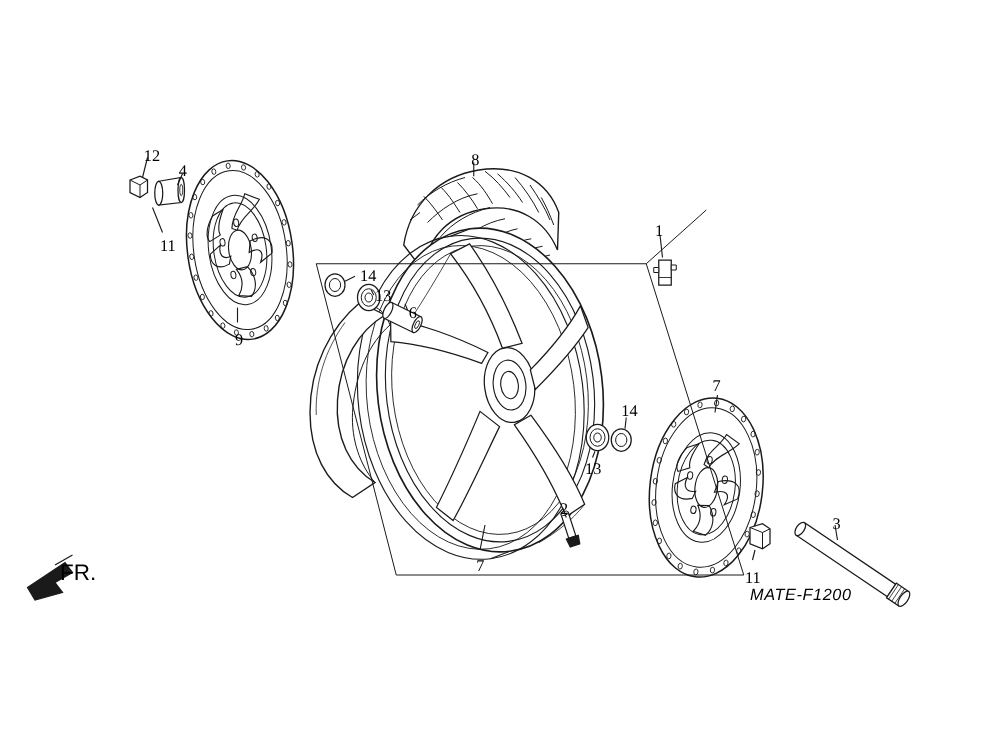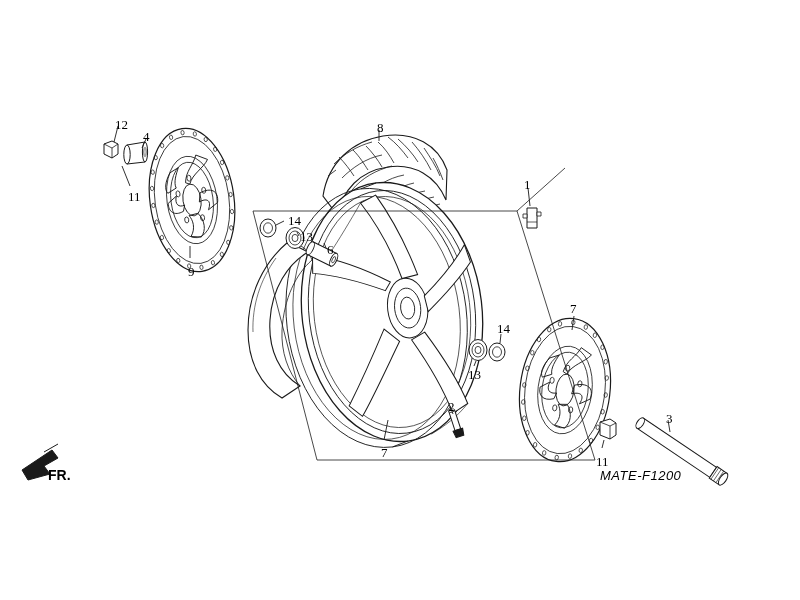--- a/index.html
+++ b/index.html
@@ -36,25 +36,24 @@
     font-family: "Liberation Sans", sans-serif;
     font-size: 13px;
     letter-spacing: 0.5px;
     color: #000000;
     white-space: nowrap;
     font-style: italic;
   }
   .fr-label {
     position: absolute;
     font-family: "Liberation Sans", sans-serif;
-    font-size: 14px;
-    font-weight: bold;
+    font-size: 18px;
+    font-weight: normal;
     color: #000000;
     white-space: nowrap;
-    margin-top: 19px;
   }
 </style>
 </head>
 <body>
 
 <div id="page">
 
   <svg id="diagram-svg" viewBox="0 0 800 600">
     <defs>
       <g id="disc-holes"></g>

